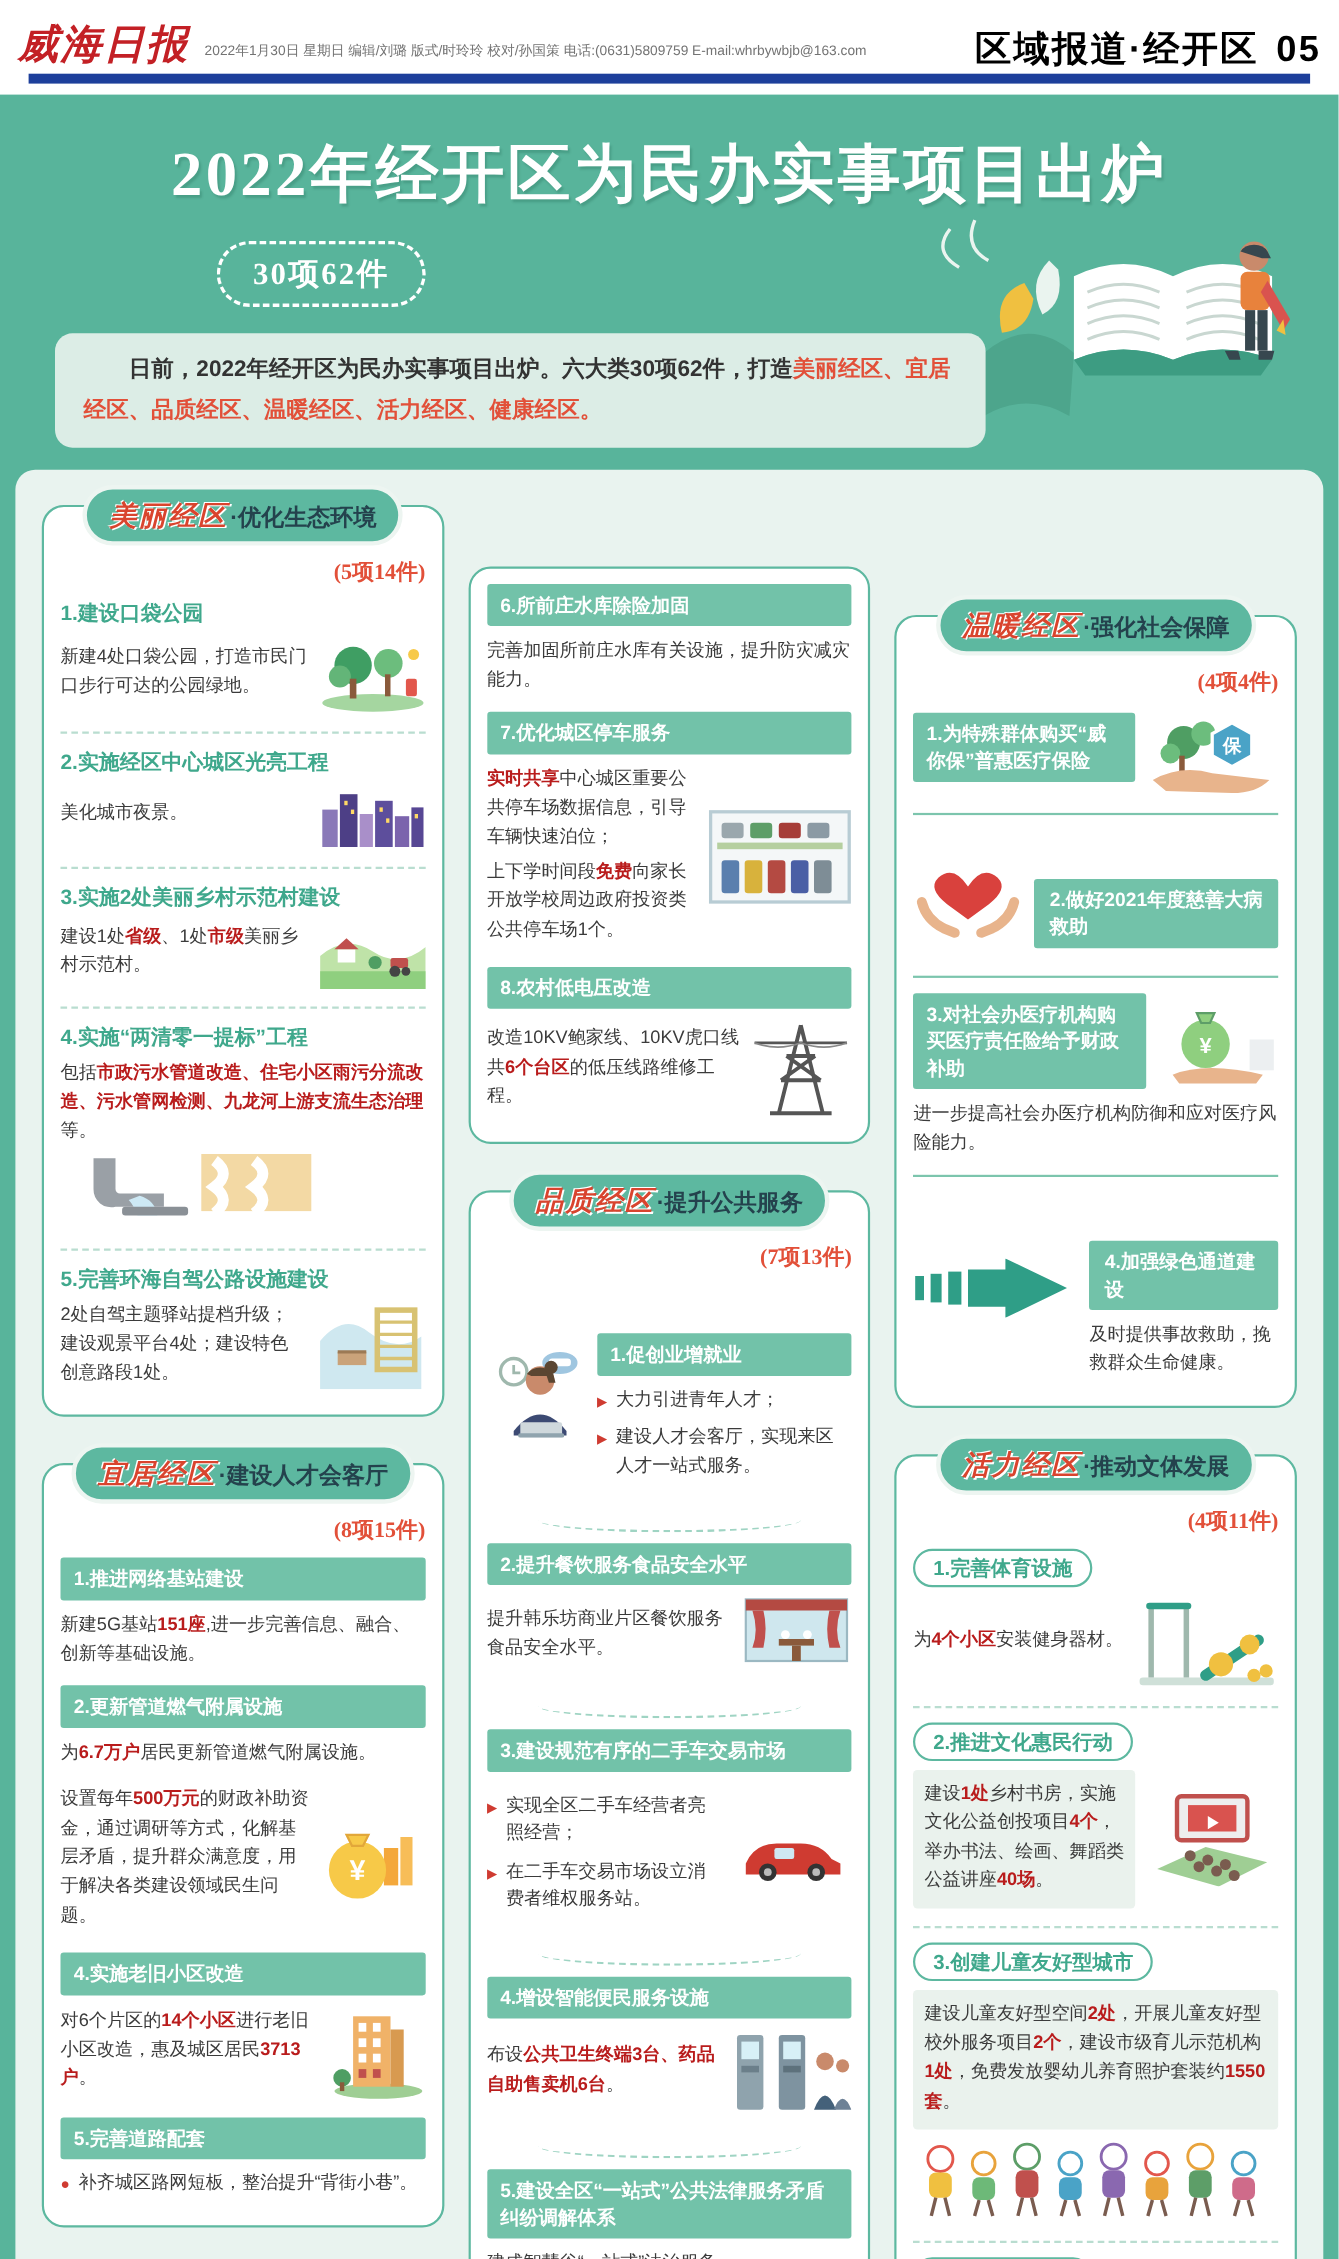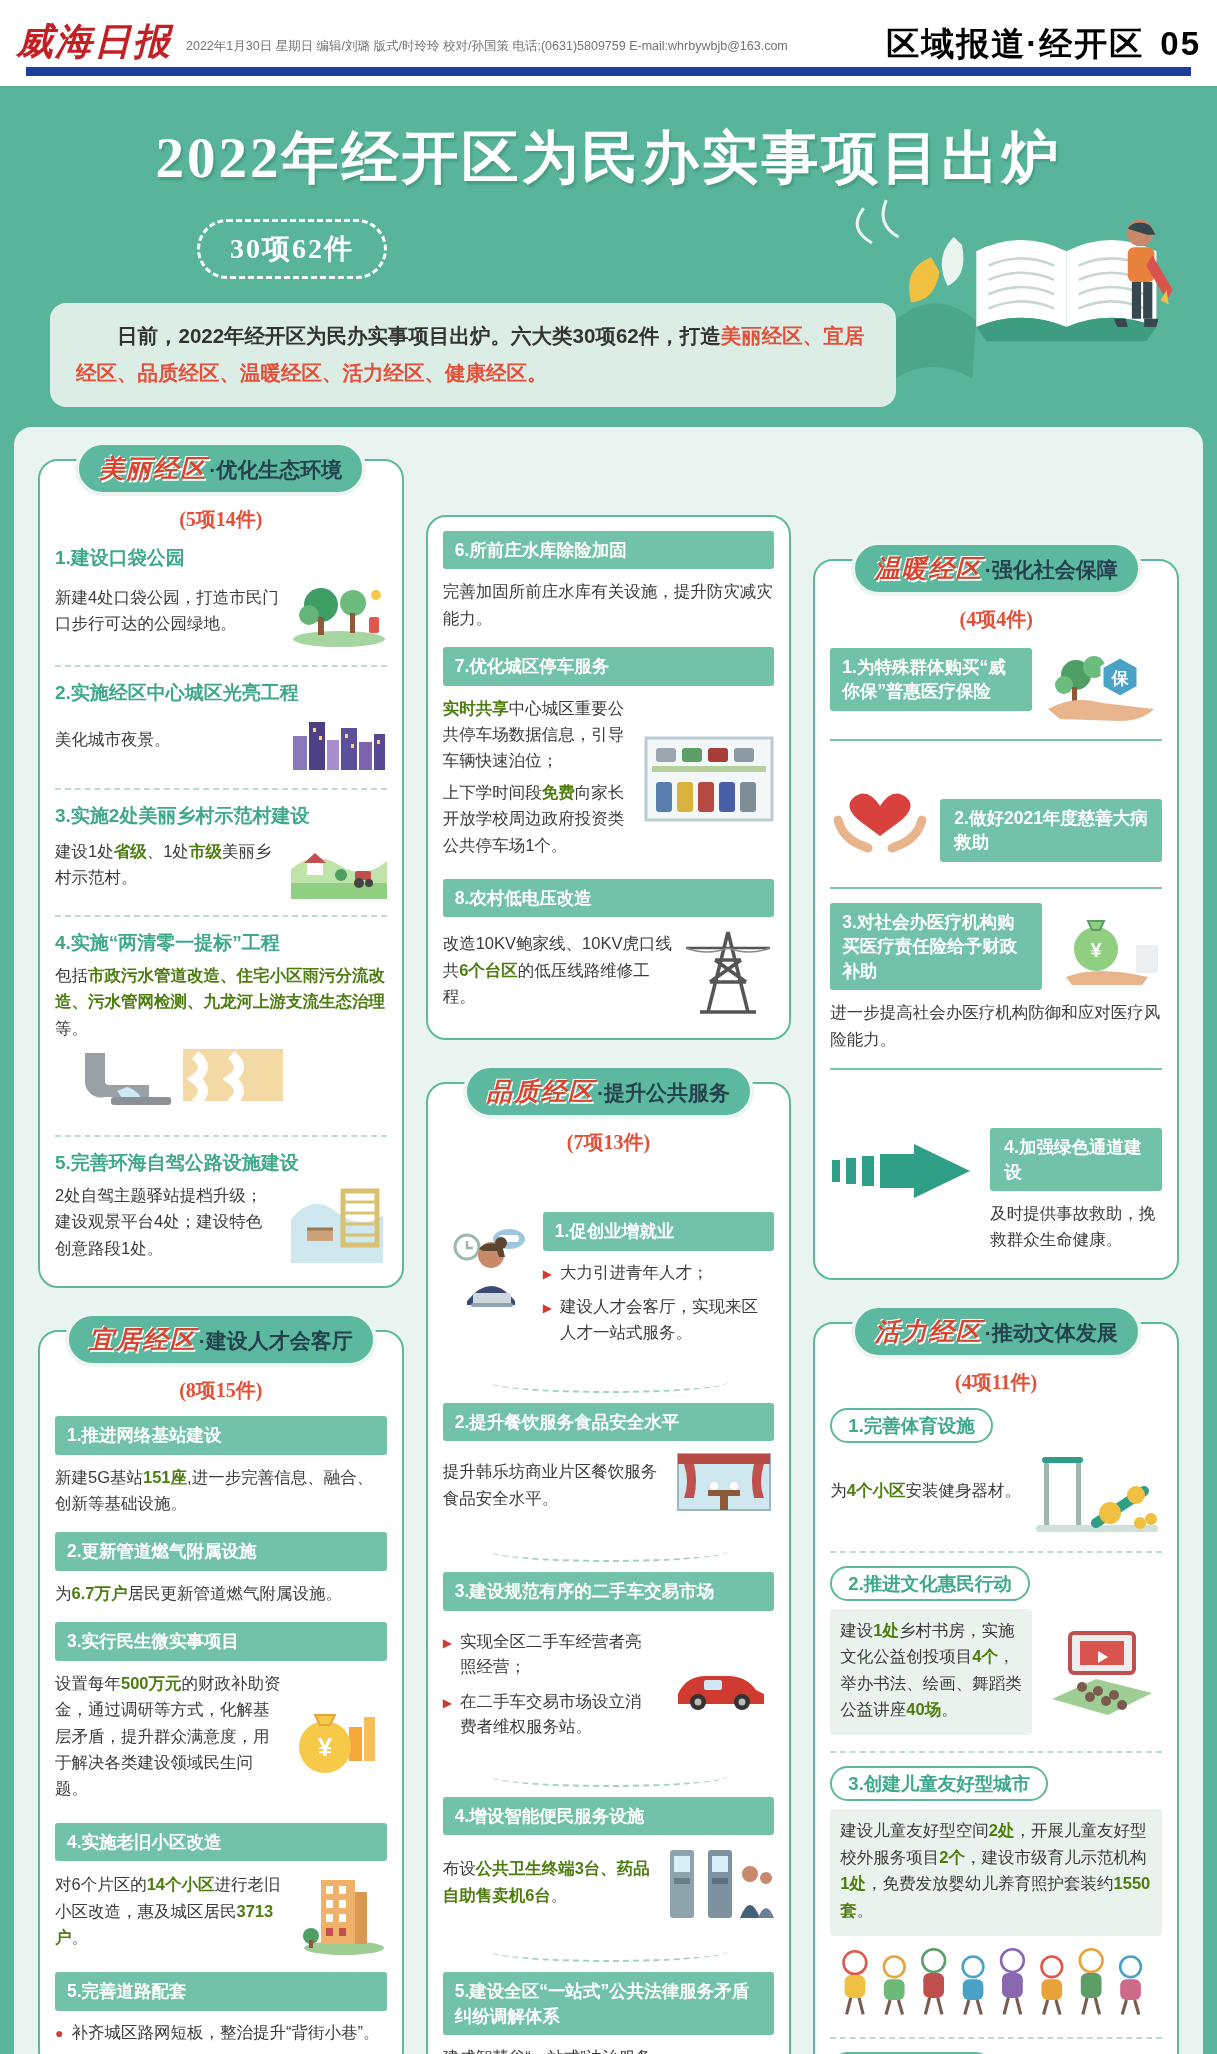--- a/index.html
+++ b/index.html
@@ -27,30 +27,30 @@
 
   
   .content { margin:20px 2px 0; background:#e9f3ef; border-radius:18px; padding:26px 24px 24px; display:flex; gap:22px; align-items:flex-start; }
   .colm { flex:1; min-width:0; display:flex; flex-direction:column; gap:26px; }
 
   .card { background:#fff; border:2.5px solid #5db8a0; border-radius:20px; padding:14px 15px 16px; }
   .card.has-header { margin-top:16px; }
   .pill { margin:-34px auto 0; width:max-content; max-width:110%; background:#5db8a0; border:4px solid #edf5f1; border-radius:30px; padding:7px 20px; text-align:center; font-size:21px; font-weight:bold; color:#24424d; position:relative; white-space:nowrap; }
   .pill-script { color:#d9442e; font-size:25px; font-family:"Liberation Serif", serif; font-weight:bold; font-style:italic; text-shadow:1.5px 1.5px 0 #fff,-1px -1px 0 #fff; letter-spacing:2px; margin-right:2px; }
   .pill-rest { color:#24424d; }
-  .count { text-align:center; color:#e25039; font-weight:bold; font-size:20px; margin:10px 0 12px; font-family:"Liberation Serif", serif; }
+  .count { text-align:right; color:#e25039; font-weight:bold; font-size:20px; margin:10px 0 12px; font-family:"Liberation Serif", serif; }
 
   .item { margin-bottom:16px; }
   .item:last-child { margin-bottom:4px; }
   .t-plain { color:#3fa88c; font-weight:bold; font-size:19px; margin-bottom:6px; }
   .t-band { background:#72c2a9; color:#fff; font-weight:bold; font-size:17.5px; padding:7px 12px; border-radius:3px; margin-bottom:9px; line-height:1.4; }
   .t-bandr { background:#72c2a9; color:#fff; font-weight:bold; font-size:17.5px; padding:7px 14px; border-radius:3px; margin-bottom:9px; margin-left:auto; width:fit-content; line-height:1.4; }
   .t-pill { color:#3fa88c; border:2.5px solid #5db8a0; background:#fff; border-radius:18px; padding:3px 16px; width:fit-content; font-weight:bold; font-size:18.5px; margin-bottom:8px; }
   .para { font-size:16.5px; line-height:1.6; color:#3b3b3b; margin-bottom:5px; }
-  .hl { color:#4d7c0f; font-weight:bold; }
+  .hl { color:#b91c1c; font-weight:bold; }
   .bullet { display:flex; gap:8px; margin:9px 0; font-size:16.5px; line-height:1.55; color:#3b3b3b; }
   .bm { color:#cf3b31; font-size:12px; padding-top:5px; flex-shrink:0; }
   .bm.dot { font-size:14px; padding-top:3px; }
   .row { display:flex; gap:10px; align-items:center; }
   .coltext { flex:1; min-width:0;margin-top:44px; }
   .ibody.grow { flex:1; min-width:0; }
   .illus { flex-shrink:0; }
   .illus svg { display:block; max-width:100%; height:auto; }
   .illus.wide { width:100%; text-align:center; margin-top:8px; }
   .item.shade .ibody { background:#eaf2ed; padding:8px 10px; border-radius:4px; }
@@ -217,21 +217,20 @@
                 <p class="para"><span>新建5G基站</span><span class="hl">151座</span><span>,进一步完善信息、融合、创新等基础设施。</span></p>
               </div>
             </div>
             <div class="item">
               <div class="t-band">2.更新管道燃气附属设施</div>
               <div class="ibody">
                 <p class="para"><span>为</span><span class="hl">6.7万户</span><span>居民更新管道燃气附属设施。</span></p>
               </div>
             </div>
             <div class="item">
-              <div class="t-band">3.实行民生微实事项目</div>
               <div class="row">
                 <div class="ibody grow">
                   <p class="para"><span>设置每年</span><span class="hl">500万元</span><span>的财政补助资金，通过调研等方式，化解基层矛盾，提升群众满意度，用于解决各类建设领域民生问题。</span></p>
                 </div>
                 <div class="illus">
                   <svg width="96" viewBox="0 0 96 78">
                     <rect x="58" y="28" width="13" height="34" fill="#f4a83b"></rect>
                     <rect x="73" y="18" width="11" height="44" fill="#f7bd58"></rect>
                     <circle cx="34" cy="48" r="26" fill="#f7c948"></circle>
                     <path d="M24 16 h20 l-5 10 h-10 z" fill="#f7c948" stroke="#e2a73a" stroke-width="2"></path>

